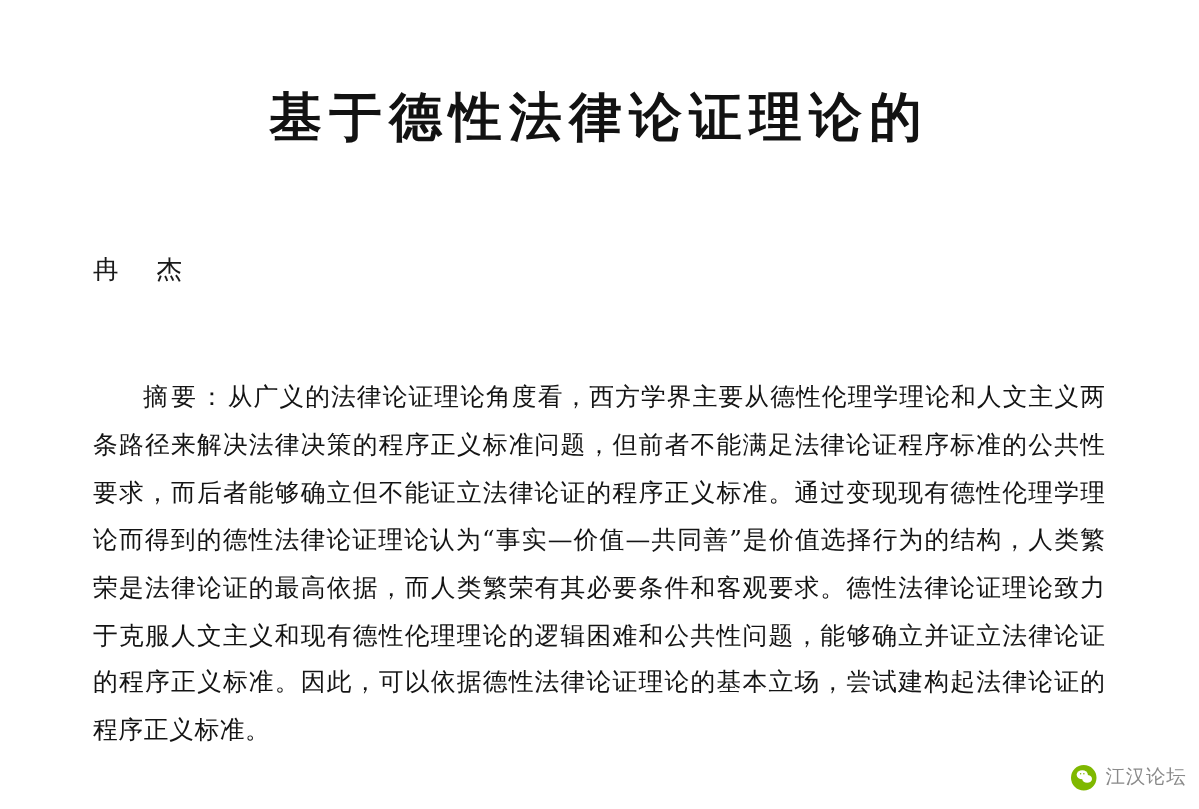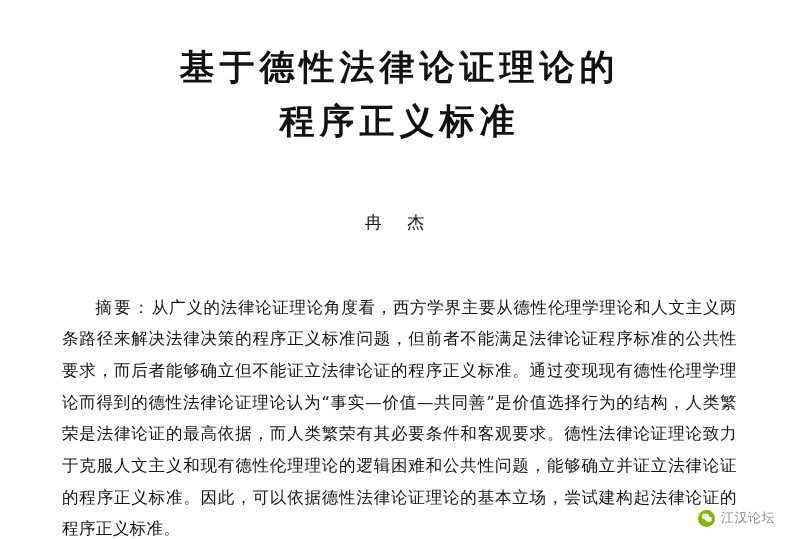--- a/index.html
+++ b/index.html
@@ -13,38 +13,38 @@
     font-family: "DejaVu Serif", "Liberation Serif", serif;
     color: #1a1a1a;
     overflow: hidden;
     position: relative;
   }
   .page {
     position: relative;
     width: 799px;
     height: 539px;
     box-sizing: border-box;
-    padding: 4px 62px;
+    padding: 16px 62px;
   }
   .title-block {
     padding-top: 36px;
     text-align: center;
   }
   .title-line {
     font-family: "DejaVu Serif", "Liberation Serif", serif;
     font-weight: bold;
     font-size: 35px;
     letter-spacing: 5px;
     line-height: 1.55;
     color: #121212;
     white-space: nowrap;
   }
   .author-block {
     margin-top: 62px;
-    text-align: center;
+    text-align: left;
   }
   .author-name {
     font-size: 17px;
     letter-spacing: 10px;
     color: #1a1a1a;
     font-family: "DejaVu Serif", "Liberation Serif", serif;
   }
   .abstract-block {
     margin-top: 58px;
     font-size: 16.5px;
@@ -57,21 +57,21 @@
   .abstract-block .indent {
     display: inline-block;
     width: 33px;
   }
   .abstract-label {
     font-weight: normal;
     letter-spacing: 2px;
   }
   .watermark {
     position: absolute;
-    right: 24px;
+    right: 8px;
     bottom: 12px;
     display: flex;
     align-items: center;
     gap: 6px;
     color: #8a8a8a;
     font-size: 13px;
     font-family: "DejaVu Sans", "Liberation Sans", sans-serif;
   }
   .wm-logo {
     width: 17px;
@@ -85,21 +85,20 @@
   .wm-logo svg { display: block; }
   .wm-text { letter-spacing: 0.5px; }
 </style>
 </head>
 <body>
 
 <div class="page">
 
   <div class="title-block">
     <div class="title-line">基于德性法律论证理论的</div>
-    <div class="title-line">程序正义标准</div>
   </div>
 
   <div class="author-block">
     <span class="author-name">冉  杰</span>
   </div>
 
   <div class="abstract-block">
     <span class="indent"></span><span class="abstract-label">摘要：</span><span>从广义的法律论证理论角度看，西方学界主要从德性伦理学理论和人文主义两条路径来解决法律决策的程序正义标准问题，但前者不能满足法律论证程序标准的公共性要求，而后者能够确立但不能证立法律论证的程序正义标准。通过变现现有德性伦理学理论而得到的德性法律论证理论认为“事实—价值—共同善”是价值选择行为的结构，人类繁荣是法律论证的最高依据，而人类繁荣有其必要条件和客观要求。德性法律论证理论致力于克服人文主义和现有德性伦理理论的逻辑困难和公共性问题，能够确立并证立法律论证的程序正义标准。因此，可以依据德性法律论证理论的基本立场，尝试建构起法律论证的程序正义标准。</span>
   </div>
 

